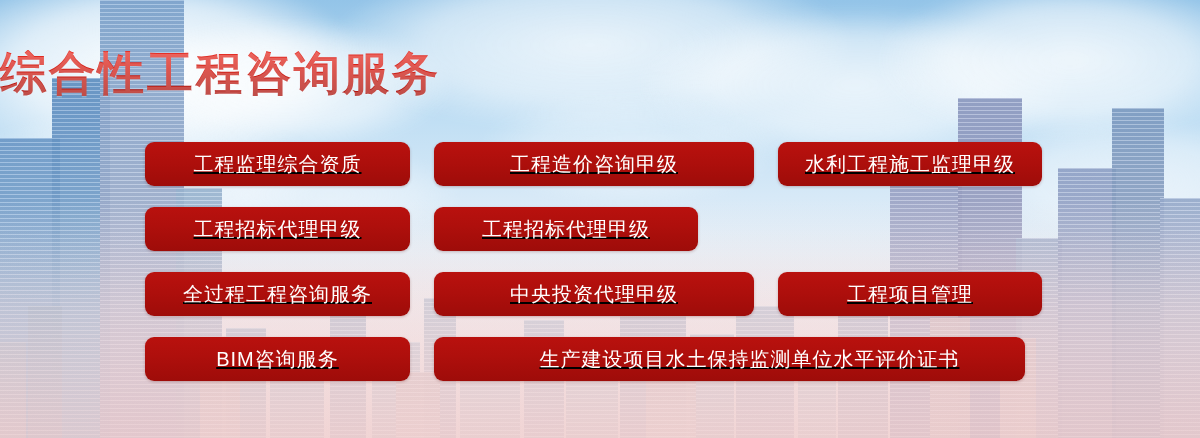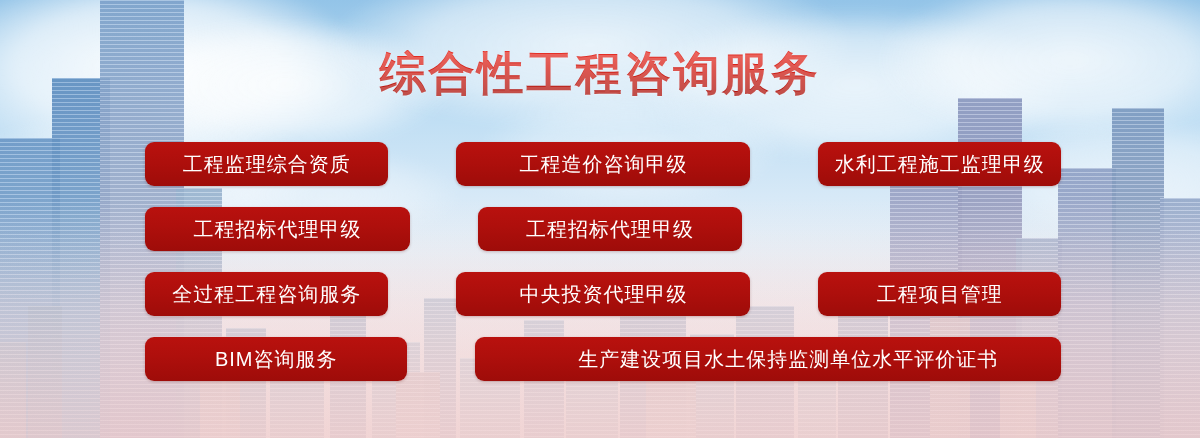--- a/index.html
+++ b/index.html
@@ -84,21 +84,20 @@
     inset: 0;
     background: linear-gradient(to bottom, rgba(255,255,255,0) 52%, rgba(236,178,178,0.16) 78%, rgba(226,150,150,0.22) 100%);
     pointer-events: none;
   }
 
   
   .title {
     position: absolute;
     left: 0; right: 0;
     top: 50px;
-    text-align: center;
     font-size: 46px;
     font-weight: bold;
     letter-spacing: 3px;
     line-height: 1;
     color: #c21a13;
     background: linear-gradient(to bottom, #e8332a 0%, #d41f16 38%, #a9120c 100%);
     -webkit-background-clip: text;
     background-clip: text;
     -webkit-text-fill-color: transparent;
     text-shadow: 0 1px 0 rgba(255,255,255,.25);
@@ -107,23 +106,24 @@
 
   
   .grid {
     position: absolute;
     left: 145px;
     top: 142px;
     width: 916px;
   }
   .row {
     display: flex;
-    gap: 68px;
+    gap: 24px;
     margin-bottom: 21px;
     height: 44px;
+    text-decoration: underline;
   }
   .row:last-child { margin-bottom: 0; }
 
   .chip {
     height: 44px;
     border-radius: 9px;
     background: linear-gradient(to bottom, #b9110e 0%, #ae0f0c 45%, #9e0c09 100%);
     color: #ffffff;
     display: flex;
     align-items: center;

